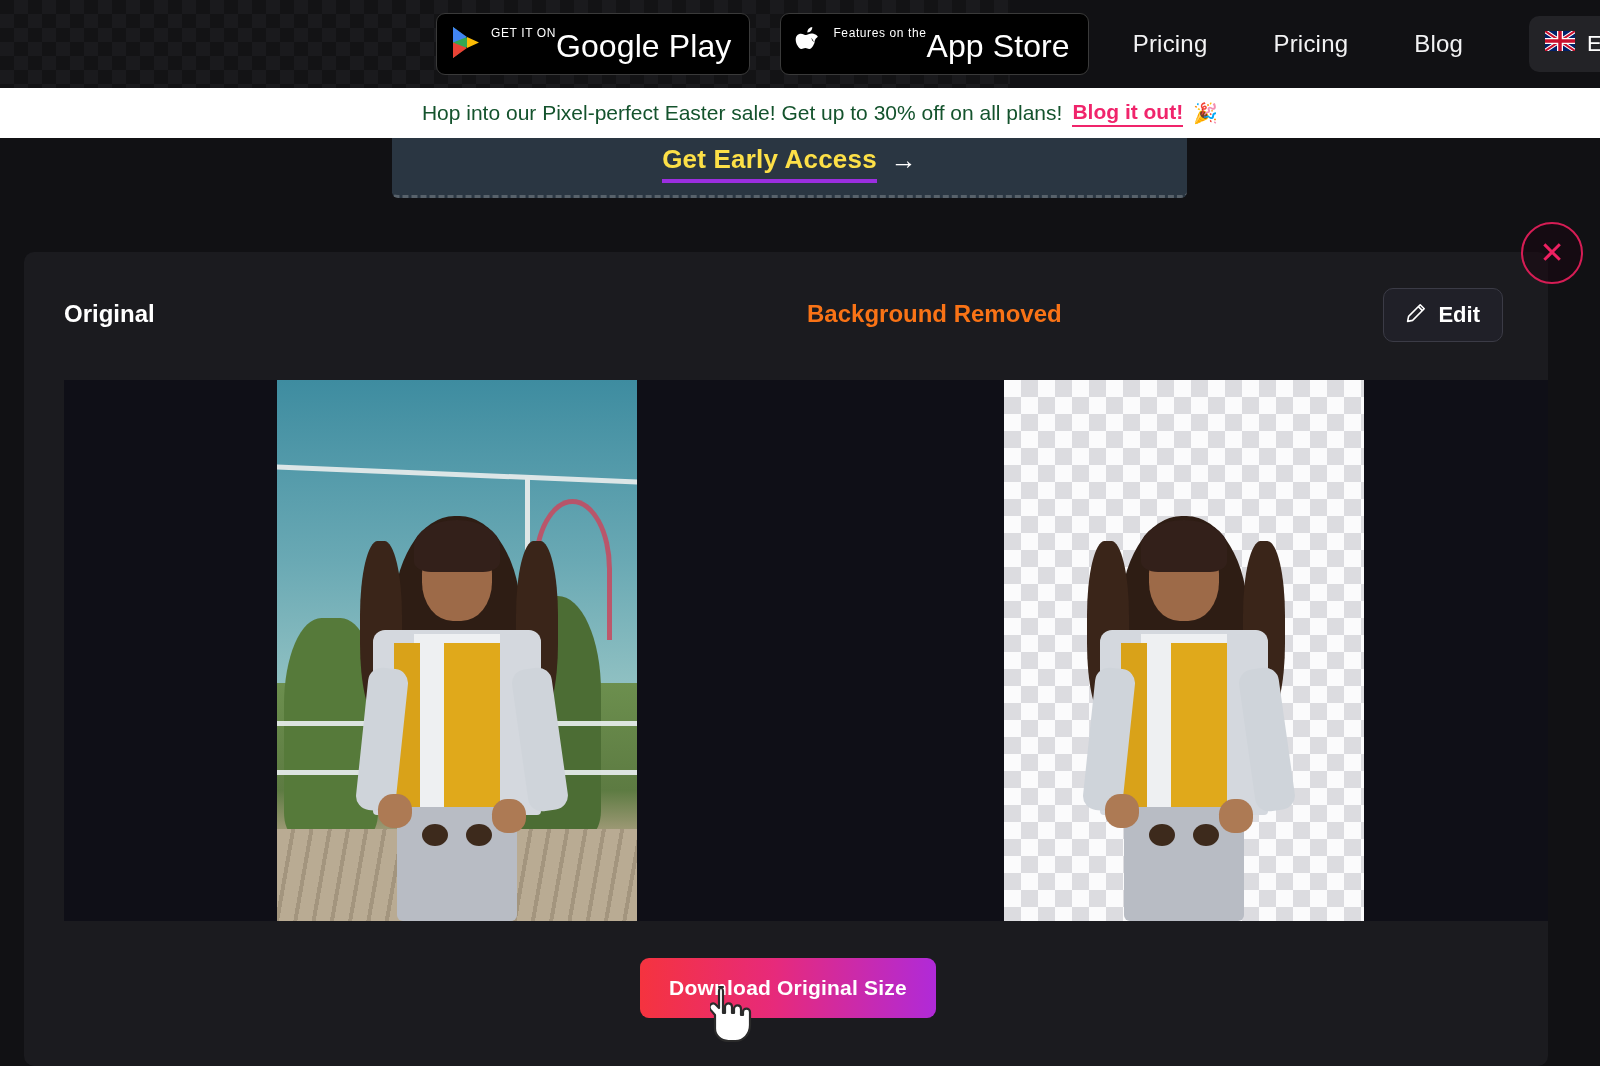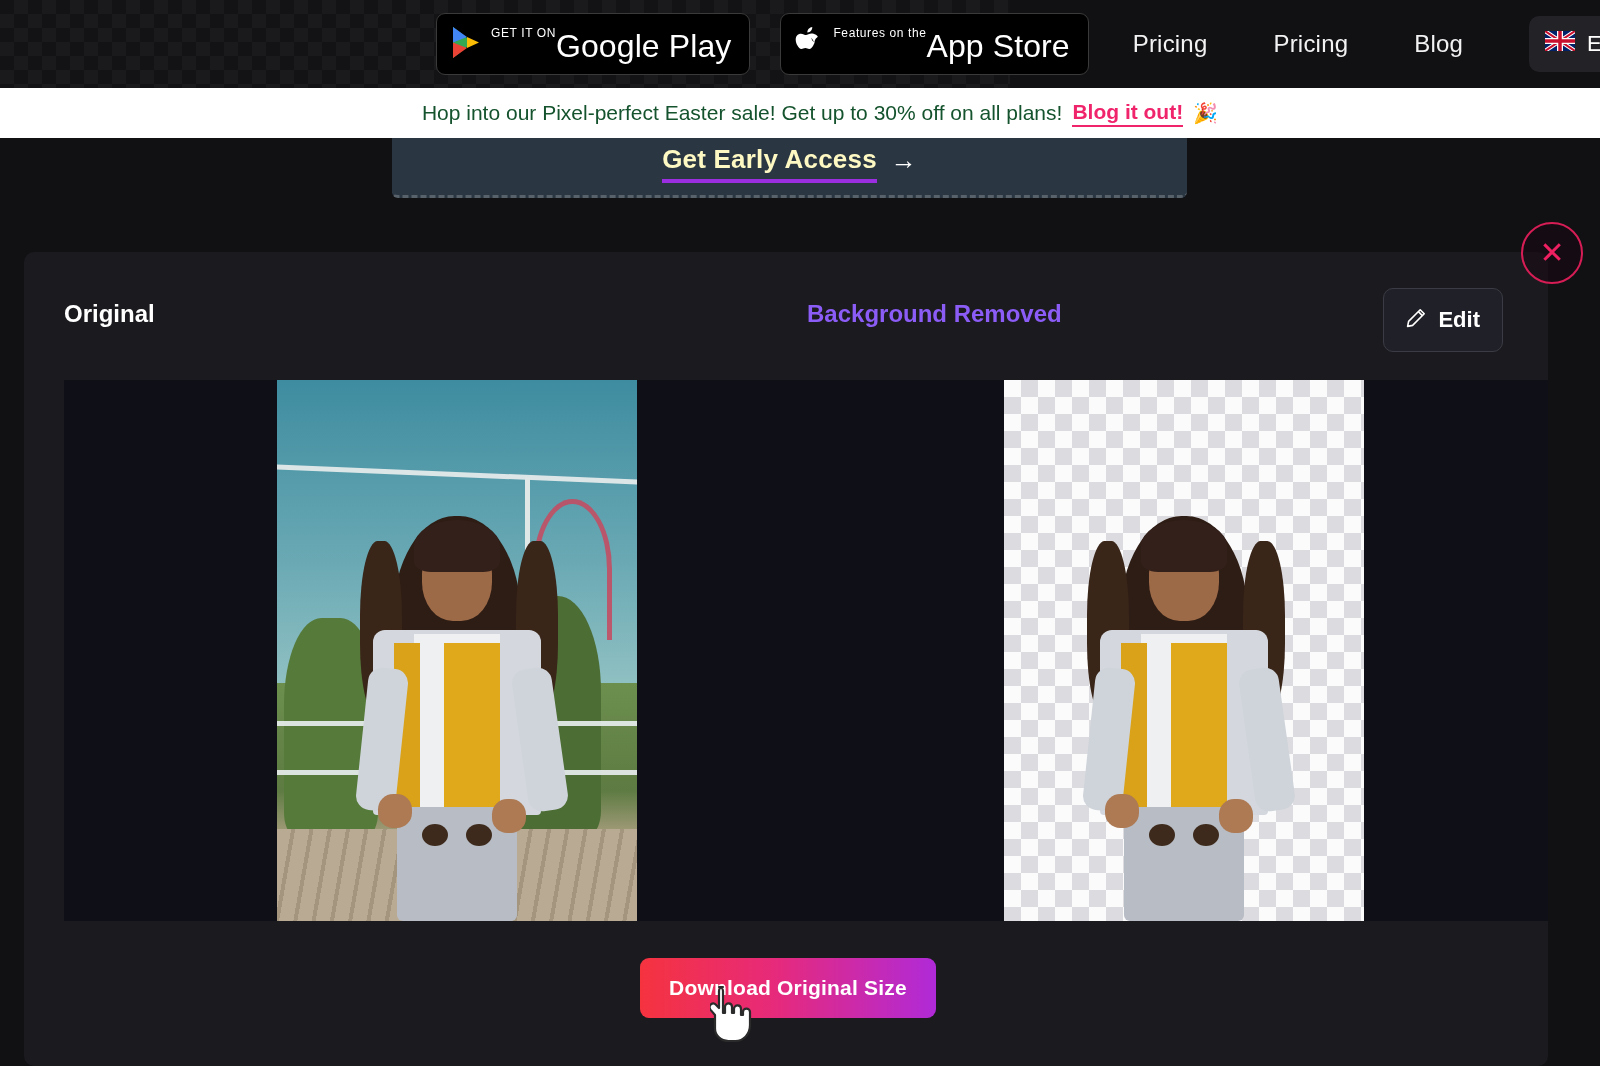--- a/index.html
+++ b/index.html
@@ -71,44 +71,44 @@
 
   
   #early-access-card{
     position:absolute; left:392px; top:138px; width:795px; height:60px;
     background:#2a3642; border-radius:0 0 6px 6px; z-index:5;
     display:flex; align-items:flex-start; justify-content:center;
     border-bottom:3px dashed rgba(255,255,255,.22);
   }
   #early-access-inner{ display:flex; align-items:center; gap:14px; margin-top:6px; }
   #early-access-label{
-    color:#fef9c3; font-size:26px; font-weight:bold; letter-spacing:.2px;
+    color:#fde047; font-size:26px; font-weight:bold; letter-spacing:.2px;
     border-bottom:4px solid #9b2ee0; padding-bottom:4px;
   }
   #early-access-arrow{ color:#fff; font-size:26px; margin-bottom:6px; }
 
   
   #result-modal{
     position:absolute; left:24px; top:252px; width:1524px; height:814px;
     background:#1b1b1f; border-radius:10px; z-index:8; overflow:hidden;
   }
   #modal-header{
     position:absolute; left:0; top:0; width:100%; height:125px;
   }
   #label-original{
     position:absolute; left:40px; top:48px;
     color:#fff; font-size:24px; font-weight:bold;
   }
   #label-removed{
     position:absolute; left:783px; top:48px;
-    color:#8b5cf6; font-size:24px; font-weight:bold;
+    color:#f97316; font-size:24px; font-weight:bold;
   }
   #edit-button{
     position:absolute; right:45px; top:36px;
-    height:64px; padding:0 22px;
+    height:54px; padding:0 22px;
     background:#202028; border:1px solid #3b3b46; border-radius:10px;
     display:flex; align-items:center; gap:12px; cursor:pointer;
   }
   #edit-button .label{ color:#fff; font-size:22px; font-weight:bold; }
 
   
   .preview-panel{
     position:absolute; top:128px; height:541px; background:#0f0f17;
     overflow:hidden;
   }

